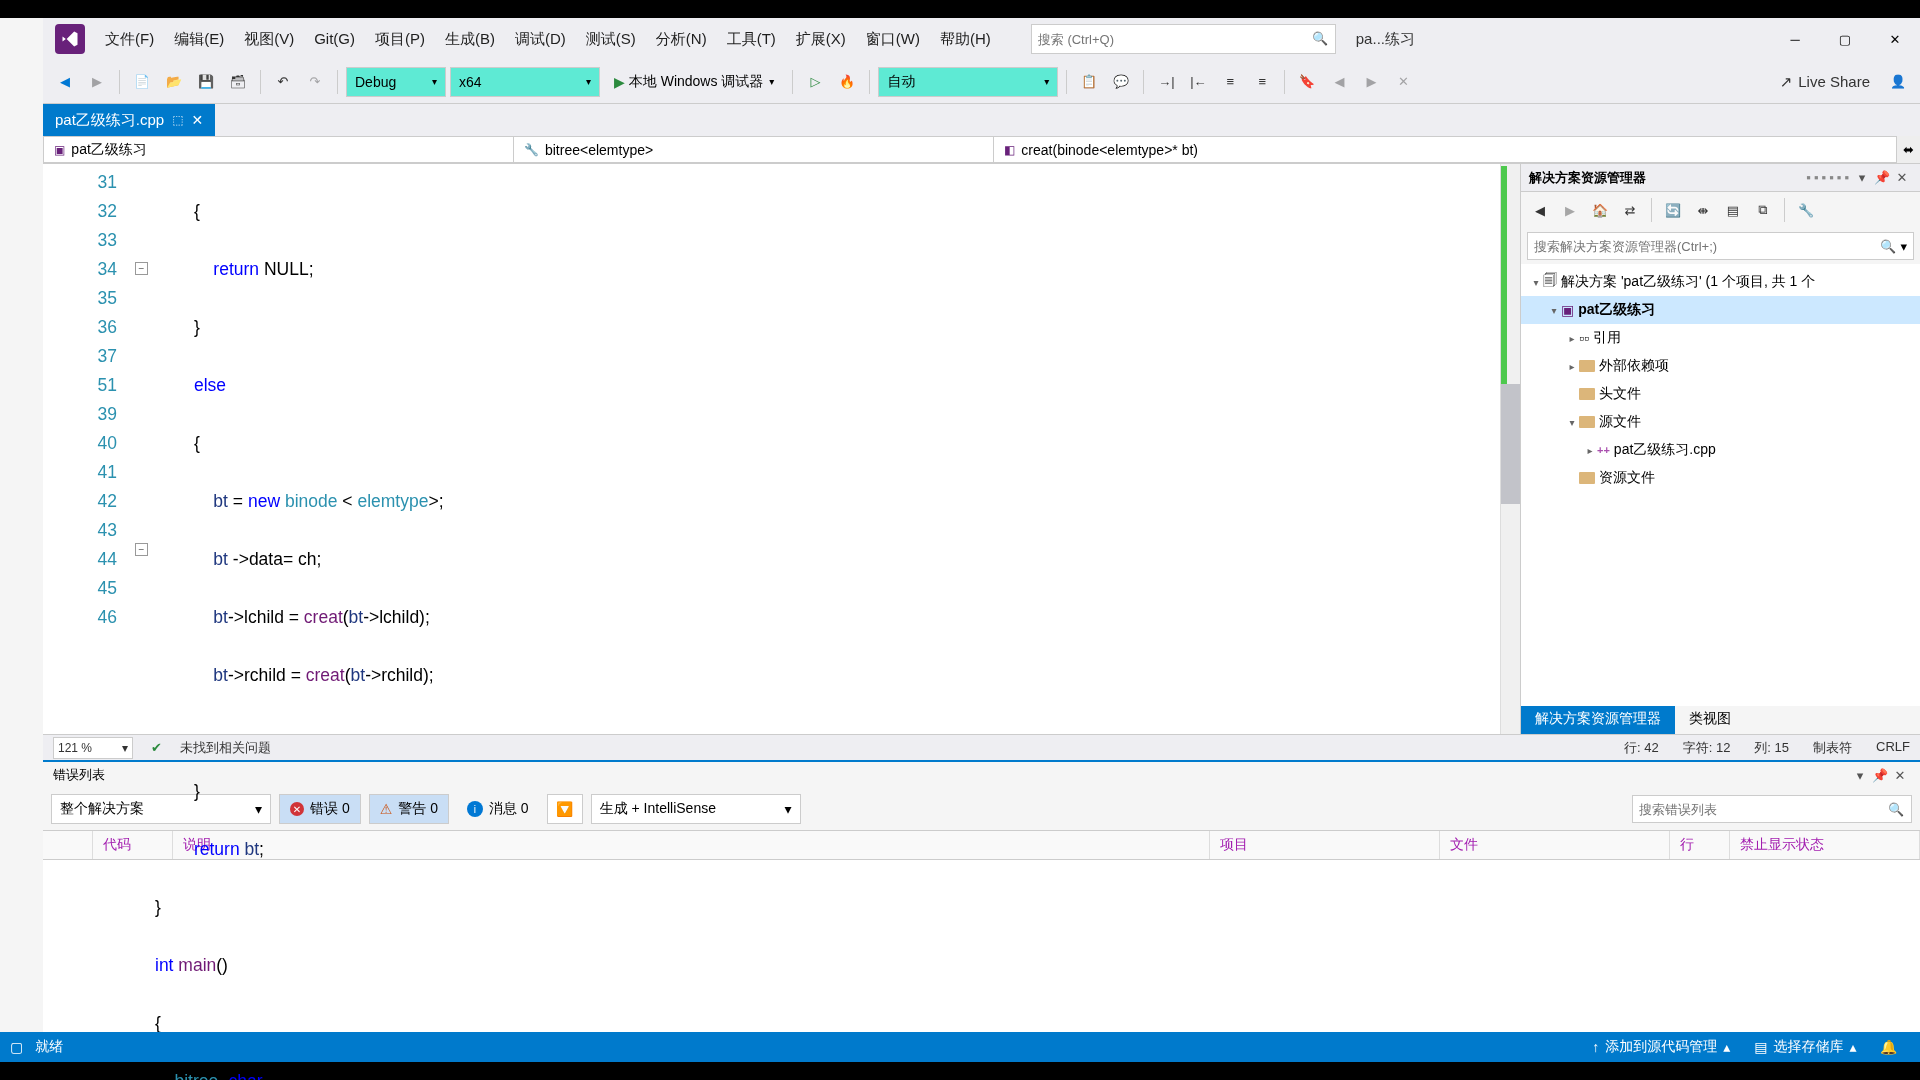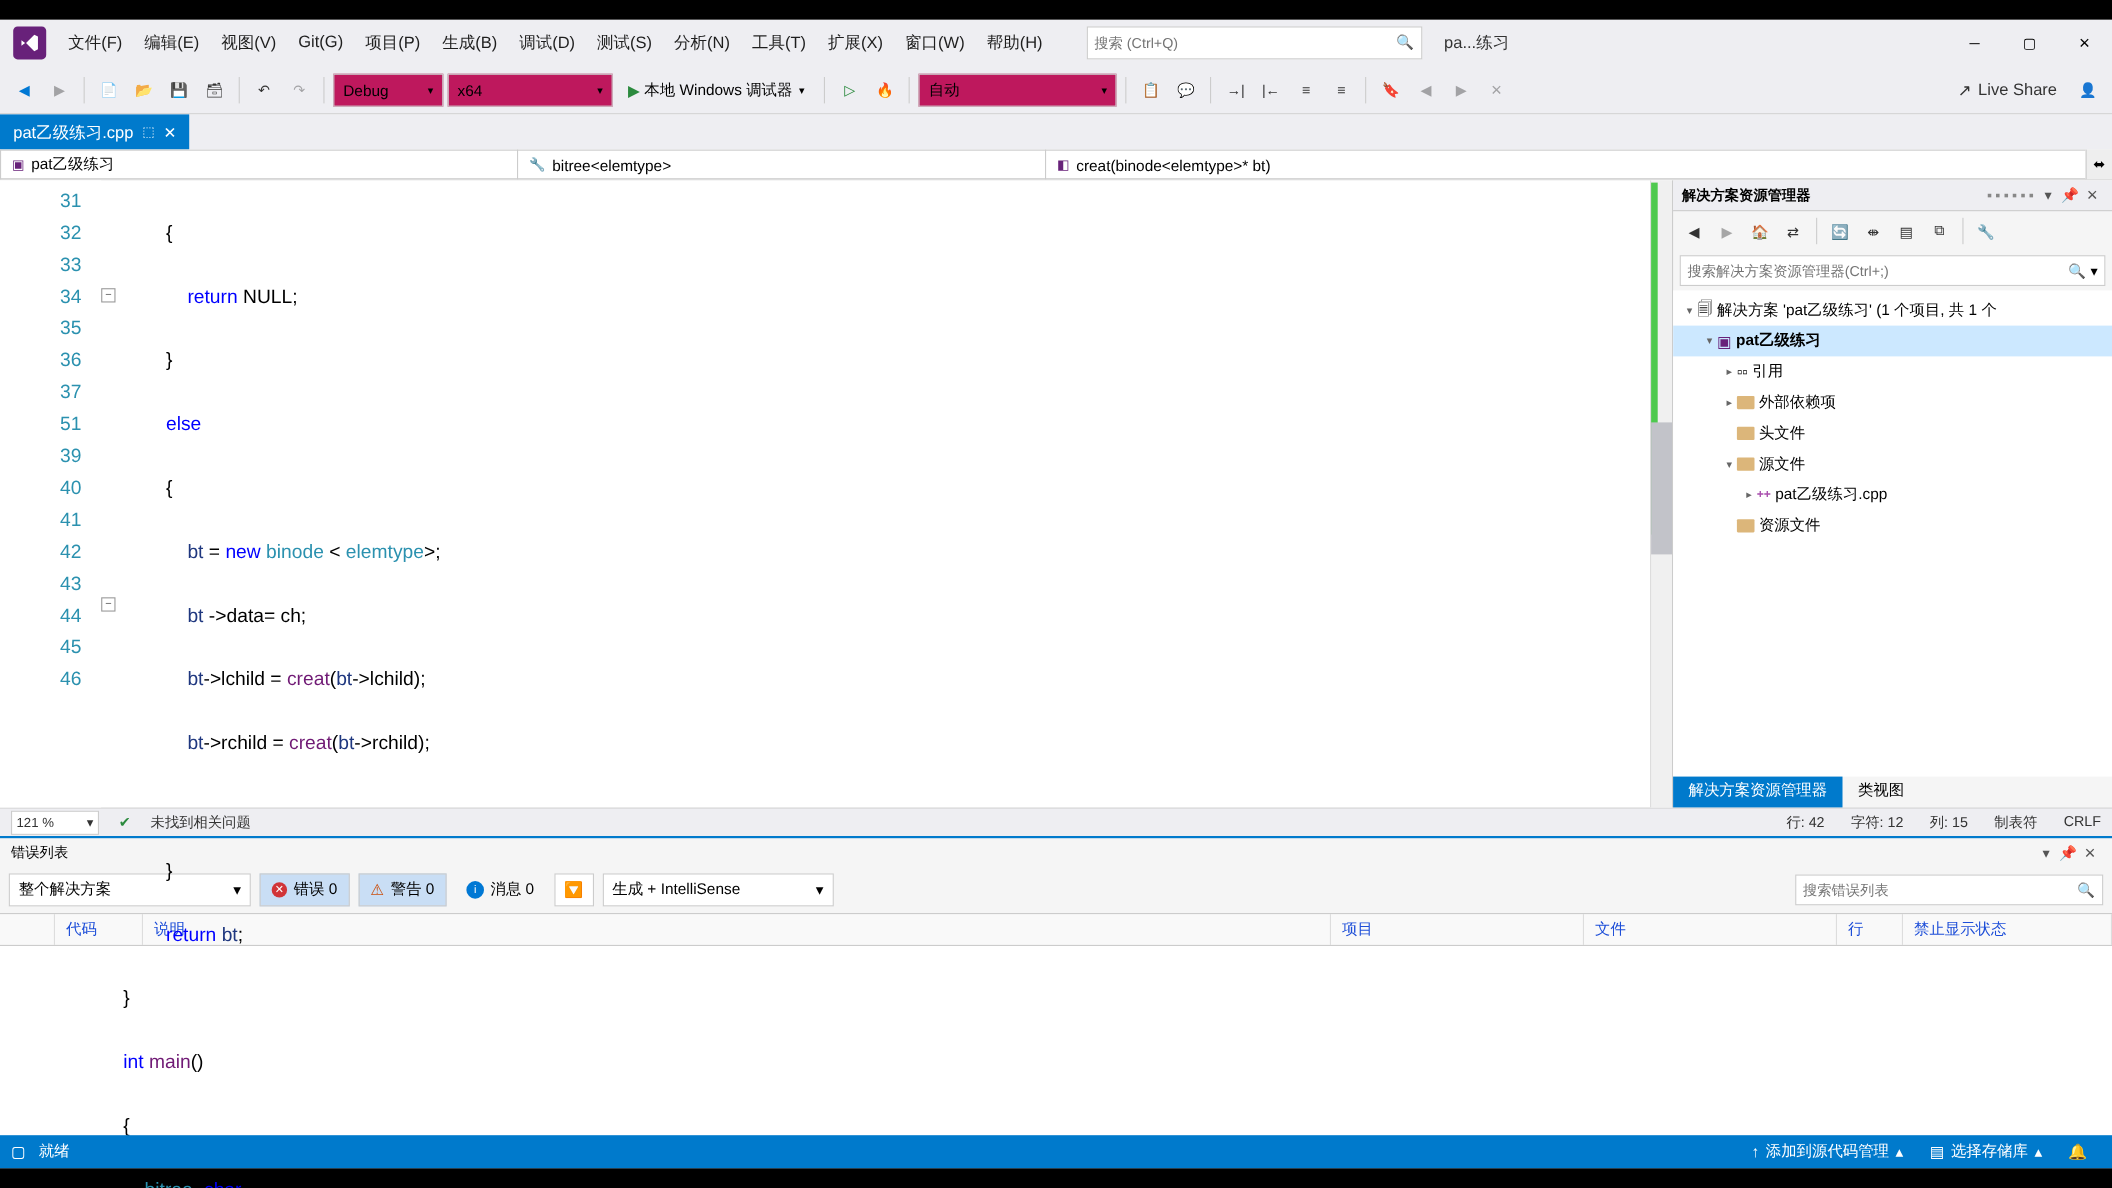--- a/index.html
+++ b/index.html
@@ -1,36 +1,36 @@
 <!DOCTYPE html>
 <html><head>
 <meta charset="utf-8">
 <style>
 * { margin: 0; padding: 0; box-sizing: border-box; font-family: "Microsoft YaHei", Arial, sans-serif; }
 body { background: #000; width: 1920px; height: 1080px; position: relative; font-size: 13px; }
-.app-container { position: absolute; top: 18px; left: 0; width: 1920px; height: 1044px; background: #f5f5f5; }
+.app-container { position: absolute; top: 18px; left: 0; width: 1920px; height: 1044px; background: #f5f5f5; padding-left: 43px; }
 
 
 .titlebar { display: flex; align-items: center; height: 42px; background: #eeeef2; }
 .vs-logo { width: 30px; height: 30px; margin-left: 12px; background: #68217a; border-radius: 4px; display: flex; align-items: center; justify-content: center; }
 .vs-logo svg { width: 20px; height: 20px; fill: #fff; }
 .menu-items { display: flex; margin-left: 10px; }
 .menu-item { padding: 10px 10px; cursor: pointer; color: #1e1e1e; font-size: 15px; }
 .search-box { margin-left: 30px; width: 305px; height: 30px; border: 1px solid #ccc; background: #fff; display: flex; align-items: center; padding: 0 6px; }
 .search-box input { border: none; outline: none; flex: 1; font-size: 13px; color: #888; }
 .search-icon { width: 16px; height: 16px; }
 .sol-title { margin-left: 20px; color: #333; font-size: 15px; }
 .window-controls { margin-left: auto; display: flex; }
 .win-btn { width: 50px; height: 42px; display: flex; align-items: center; justify-content: center; cursor: pointer; }
 
 
 .toolbar { display: flex; align-items: center; height: 44px; background: #eeeef2; border-bottom: 1px solid #ccc; padding: 0 8px; gap: 4px; }
 .tb-btn { width: 28px; height: 28px; display: flex; align-items: center; justify-content: center; cursor: pointer; border-radius: 2px; color: #333; }
 .tb-sep { width: 1px; height: 24px; background: #ccc; margin: 0 4px; }
-.tb-dropdown { height: 30px; border: 1px solid #ccc; background: #be185d; padding: 0 8px; display: flex; align-items: center; font-size: 14px; min-width: 80px; cursor: pointer; }
+.tb-dropdown { height: 30px; border: 1px solid #ccc; background: #5eead4; padding: 0 8px; display: flex; align-items: center; font-size: 14px; min-width: 80px; cursor: pointer; }
 .tb-dropdown-arrow { margin-left: auto; font-size: 10px; }
 .run-btn { display: flex; align-items: center; height: 30px; padding: 0 10px; cursor: pointer; font-size: 14px; }
 .play-icon { color: #2b8a3e; margin-right: 4px; }
 .liveshare { margin-left: auto; display: flex; align-items: center; gap: 6px; padding: 0 10px; font-size: 15px; color: #333; }
 
 
 .tabbar { display: flex; height: 32px; background: #eeeef2; }
 .tab { display: flex; align-items: center; padding: 0 12px; background: #007acc; color: #fff; font-size: 15px; gap: 8px; }
 .tab-pin { font-size: 12px; opacity: 0.8; }
 .tab-close { font-size: 14px; cursor: pointer; }
@@ -87,21 +87,21 @@
 .error-panel { border-top: 2px solid #007acc; background: #f5f5f5; }
 .ep-header { display: flex; align-items: center; height: 26px; padding: 0 10px; font-size: 13px; }
 .ep-title { font-weight: normal; flex: 1; }
 .ep-toolbar { display: flex; align-items: center; height: 42px; padding: 0 8px; gap: 8px; }
 .ep-dd { height: 30px; border: 1px solid #ccc; background: #fff; padding: 0 8px; display: flex; align-items: center; min-width: 120px; font-size: 14px; cursor: pointer; }
 .ep-btn { display: flex; align-items: center; height: 30px; border: 1px solid #ccc; padding: 0 10px; gap: 6px; font-size: 14px; cursor: pointer; background: #fff; }
 .ep-btn.active { background: #c9def5; }
 .ep-search { margin-left: auto; width: 280px; height: 28px; border: 1px solid #ccc; background: #fff; display: flex; align-items: center; padding: 0 6px; }
 .ep-search input { border: none; outline: none; flex: 1; font-size: 13px; color: #888; }
 .ep-table-header { display: flex; height: 30px; border-top: 1px solid #ccc; border-bottom: 1px solid #ccc; background: #f9f9f9; }
-.ep-th { padding: 5px 10px; border-right: 1px solid #ddd; font-size: 14px; color: #1d4ed8; }
+.ep-th { padding: 5px 10px; border-right: 1px solid #ddd; font-size: 14px; color: #a21caf; }
 .ep-body { height: 190px; background: #fff; }
 
 
 .statusbar { position: absolute; bottom: 0; left: 0; right: 0; height: 30px; background: #007acc; color: #fff; display: flex; align-items: center; padding: 0 10px; font-size: 14px; }
 .sb-item { padding: 0 12px; display: flex; align-items: center; gap: 6px; }
 .sb-right { margin-left: auto; display: flex; }
 
 
 .i-circle { display: inline-block; width: 14px; height: 14px; border-radius: 50%; }
 .i-err { background: #d13438; color: #fff; font-size: 10px; display: flex; align-items: center; justify-content: center; }

